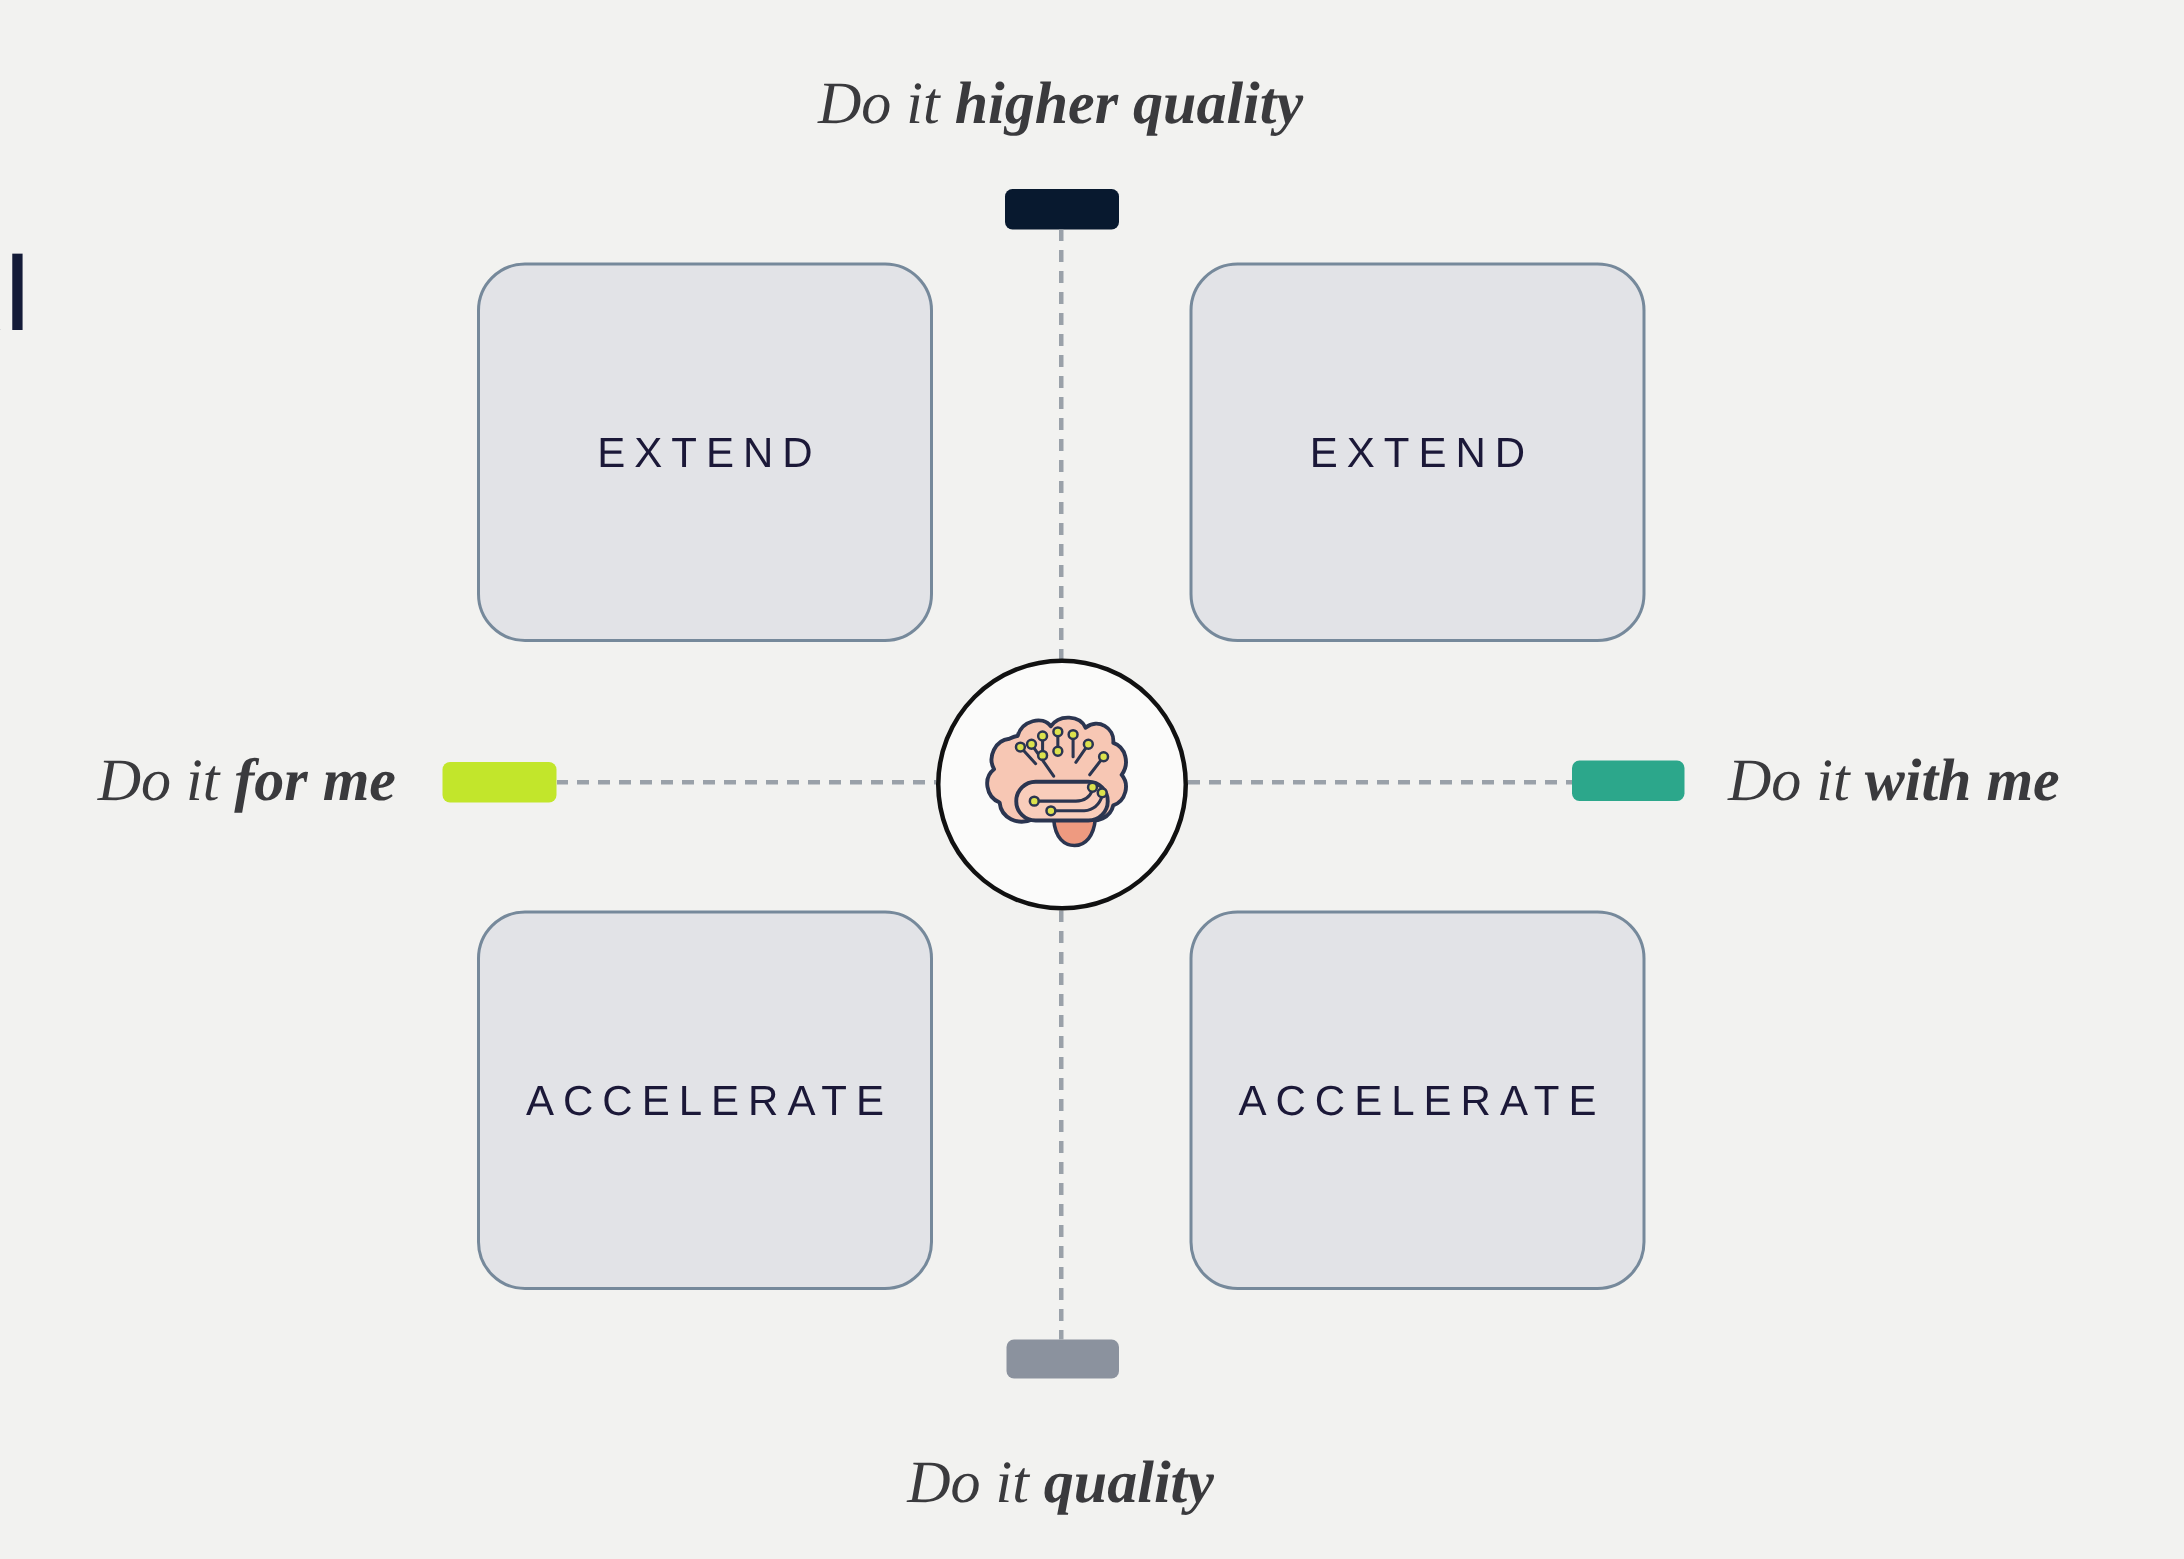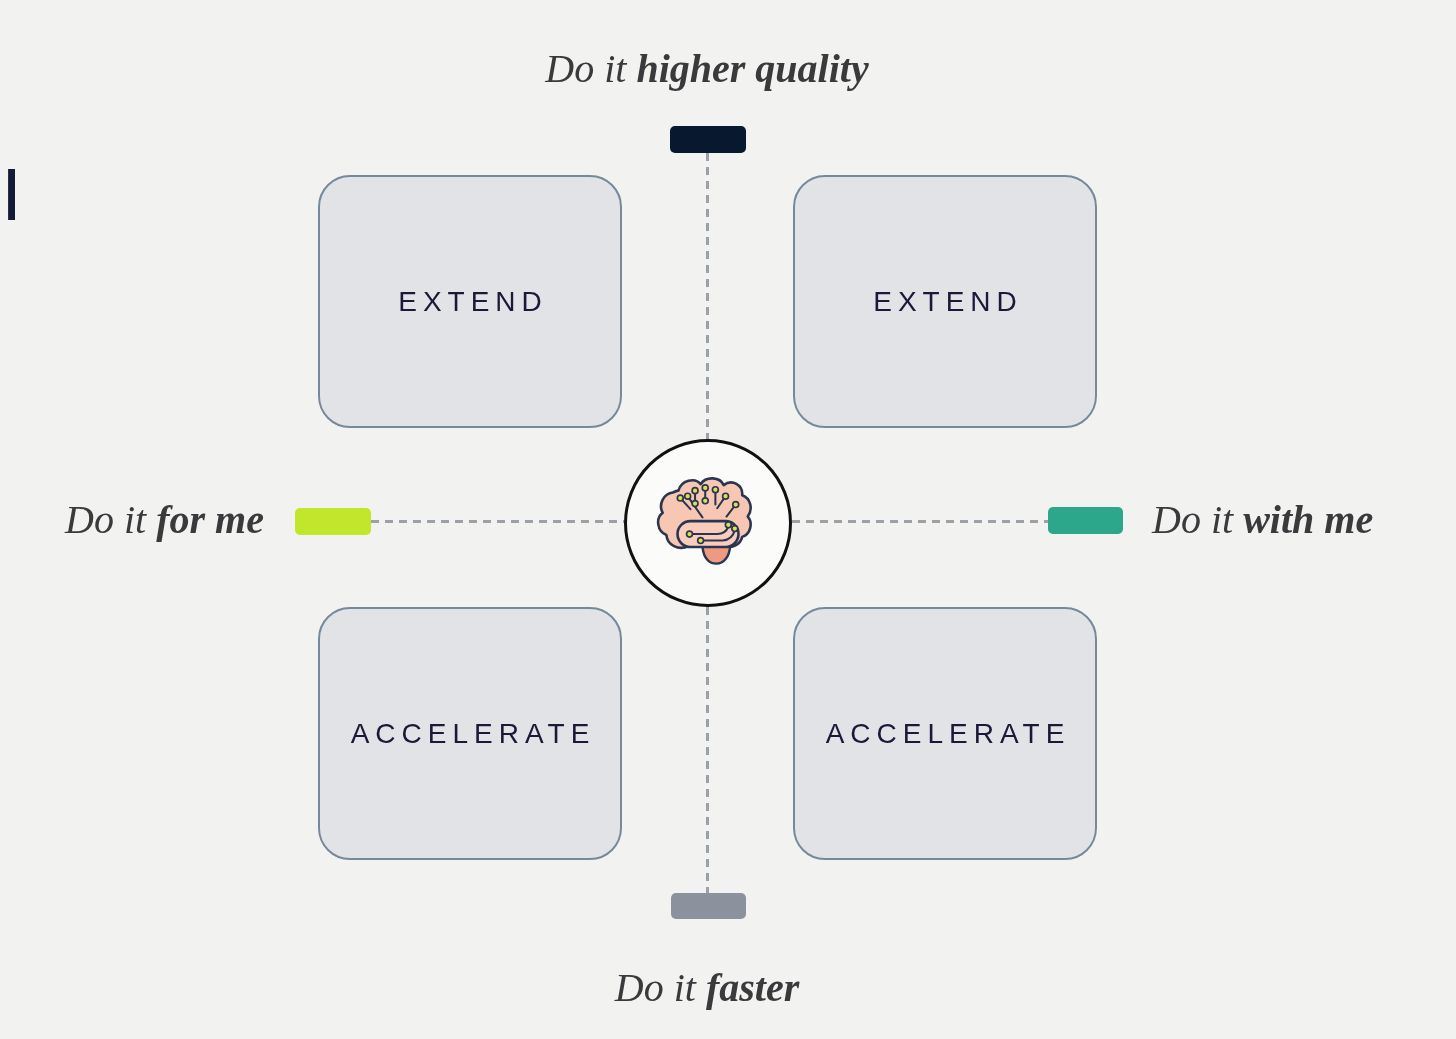--- a/index.html
+++ b/index.html
@@ -112,21 +112,21 @@
 
   <div class="clipped-heading">AI</div>
 
   <div class="axis-label top">
     <span>Do it</span>
     <span class="emph">higher quality</span>
   </div>
 
   <div class="axis-label bottom">
     <span>Do it</span>
-    <span class="emph">faster</span>
+    <span class="emph">quality</span>
   </div>
 
   <div class="axis-label left">
     <span>Do it</span>
     <span class="emph">for me</span>
   </div>
 
   <div class="axis-label right">
     <span>Do it</span>
     <span class="emph">with me</span>

